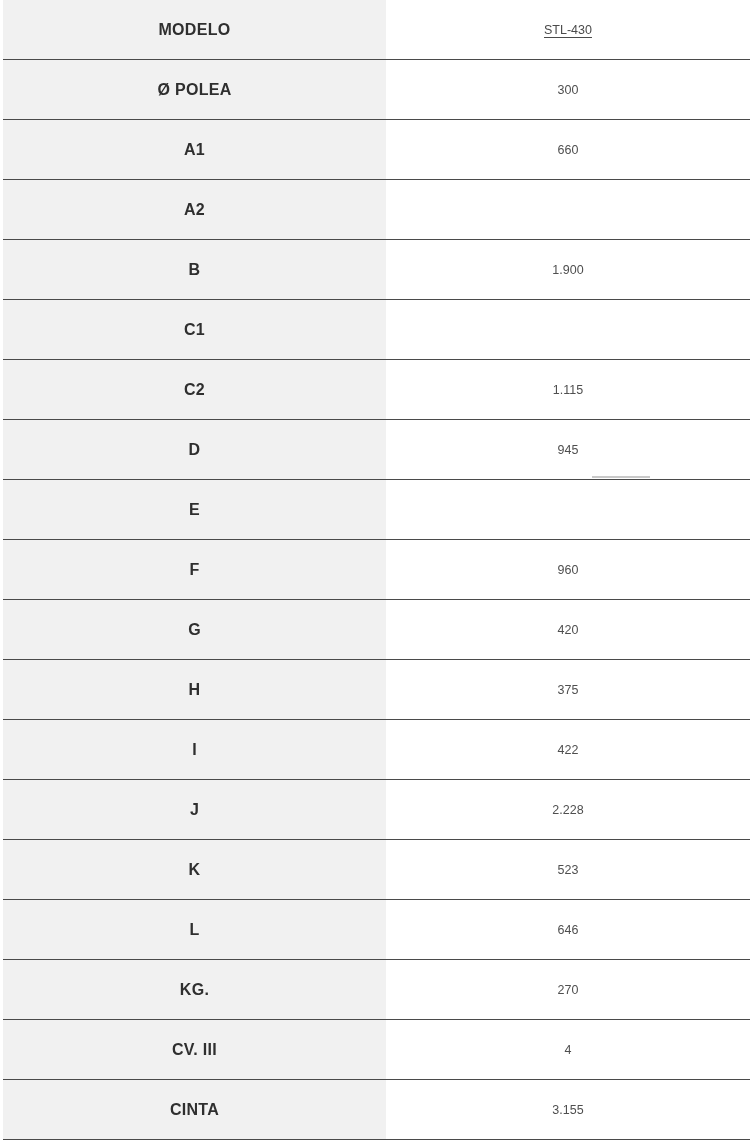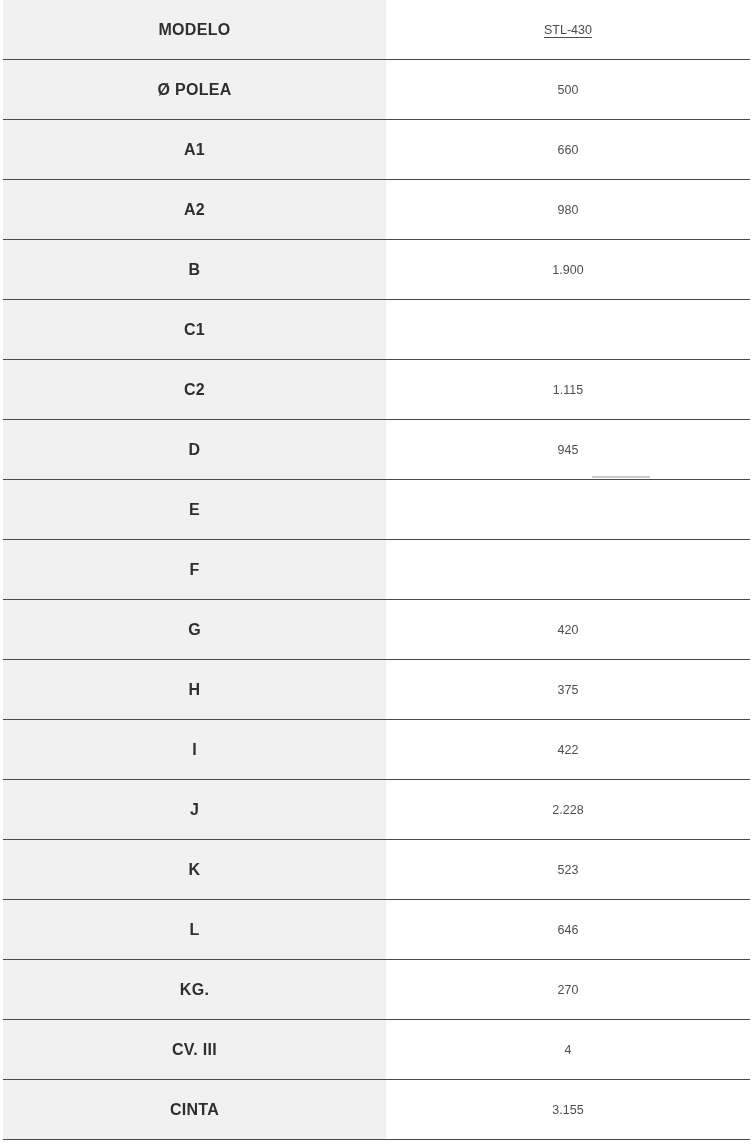--- a/index.html
+++ b/index.html
@@ -105,38 +105,35 @@
         </div>
         <div class="cell-value">
           <a class="cell-value-text is-link" href="#">STL-430</a>
         </div>
       </div>
       <div class="spec-row">
         <div class="cell-label">
           <span class="cell-label-text">Ø POLEA</span>
         </div>
         <div class="cell-value">
-          <span class="cell-value-text">500</span>
+          <span class="cell-value-text">300</span>
         </div>
       </div>
       <div class="spec-row">
         <div class="cell-label">
           <span class="cell-label-text">A1</span>
         </div>
         <div class="cell-value">
           <span class="cell-value-text">660</span>
         </div>
       </div>
       <div class="spec-row">
         <div class="cell-label">
           <span class="cell-label-text">A2</span>
         </div>
-        <div class="cell-value">
-          <span class="cell-value-text">980</span>
-        </div>
       </div>
       <div class="spec-row">
         <div class="cell-label">
           <span class="cell-label-text">B</span>
         </div>
         <div class="cell-value">
           <span class="cell-value-text">1.900</span>
         </div>
       </div>
       <div class="spec-row">
@@ -161,20 +158,23 @@
         </div>
       </div>
       <div class="spec-row">
         <div class="cell-label">
           <span class="cell-label-text">E</span>
         </div>
       </div>
       <div class="spec-row">
         <div class="cell-label">
           <span class="cell-label-text">F</span>
+        </div>
+        <div class="cell-value">
+          <span class="cell-value-text">960</span>
         </div>
       </div>
       <div class="spec-row">
         <div class="cell-label">
           <span class="cell-label-text">G</span>
         </div>
         <div class="cell-value">
           <span class="cell-value-text">420</span>
         </div>
       </div>

